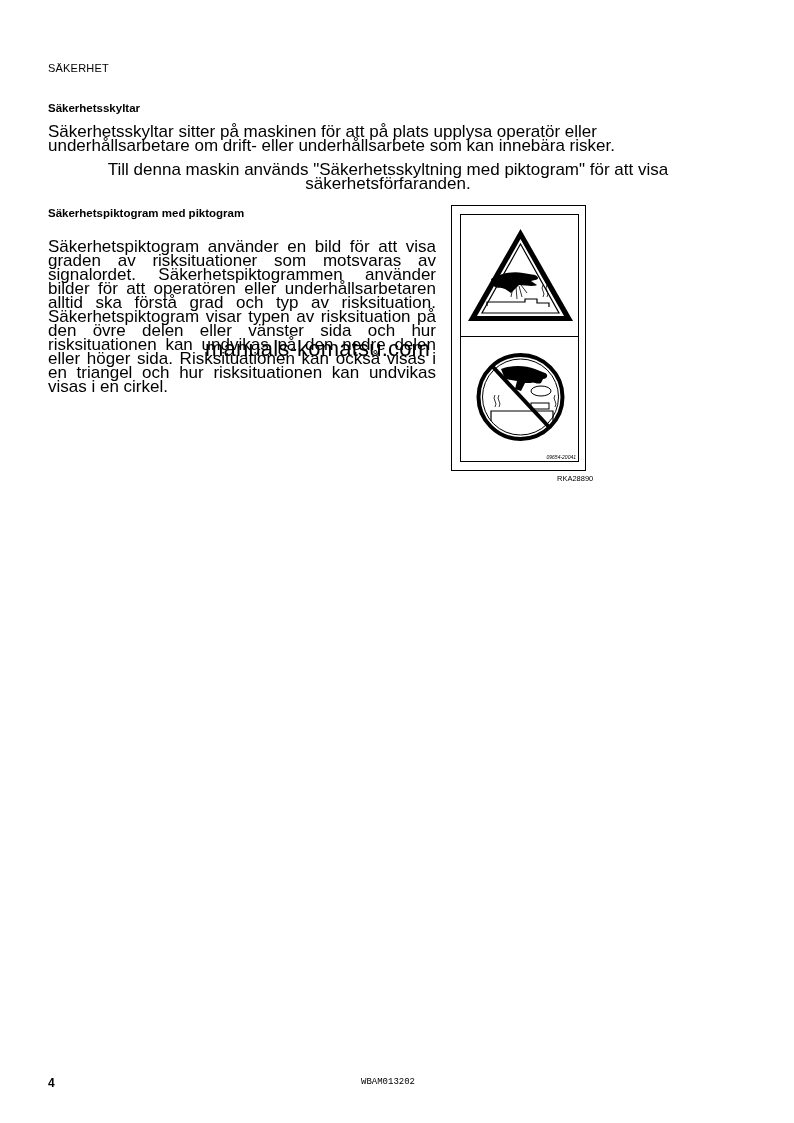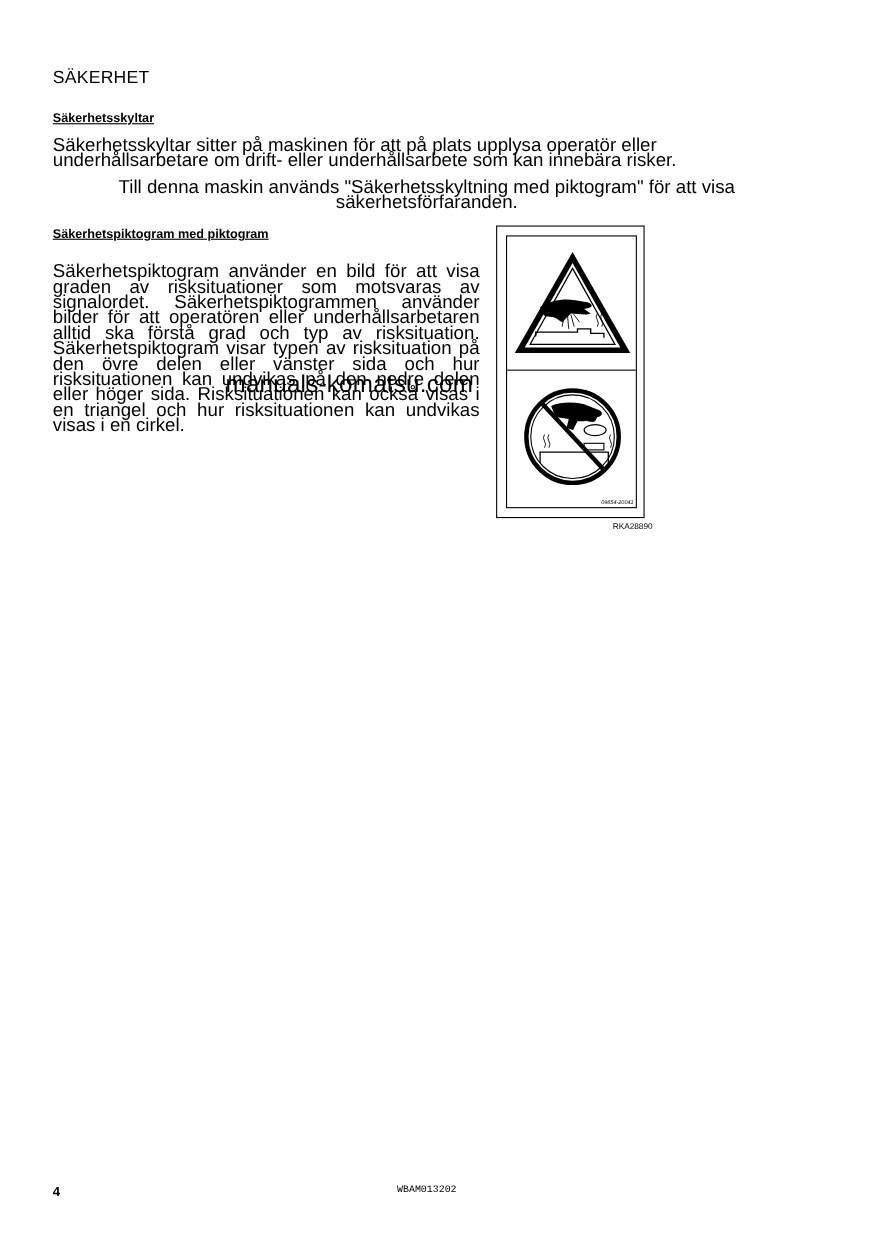--- a/index.html
+++ b/index.html
@@ -1,20 +1,20 @@
 <!DOCTYPE html>
 <html><head>
 <meta charset="utf-8">
 <style>
   html, body { margin: 0; padding: 0; background: #ffffff; }
   body { width: 794px; height: 1123px; position: relative; overflow: hidden;
          font-family: "Liberation Sans", sans-serif; color: #000; }
   .abs { position: absolute; }
-  .section-header { left: 48px; top: 62px; font-size: 16px; letter-spacing: 0.2px; }
-  .h2 { font-weight: bold; font-size: 11.5px; text-decoration: underline; }
+  .section-header { left: 48px; top: 62px; font-size: 11px; letter-spacing: 0.2px; }
+  .h2 { font-weight: bold; font-size: 11.5px; }
   .p { font-size: 17px; line-height: 14px; }
   #h-skyltar { left: 48px; top: 102px; }
   #p1 { left: 48px; top: 125px; width: 680px; }
   #p2 { left: 48px; top: 163px; width: 680px; text-align: center; }
   #h-pikto { left: 48px; top: 207px; }
   #p3 { left: 48px; top: 229px; width: 388px; text-align: justify; margin-top: 11px; }
   .watermark { left: 205px; top: 336px; font-size: 22px; color: #000; letter-spacing: 0.2px; }
   .figure { left: 451px; top: 205px; width: 135px; height: 266px; border: 1.5px solid #000; box-sizing: border-box; }
   .fig-inner { position: absolute; left: 8px; top: 8px; right: 6px; bottom: 8px; border: 1.5px solid #000; }
   .fig-divider { position: absolute; left: 0; right: 0; top: 121px; border-top: 1.5px solid #000; }

